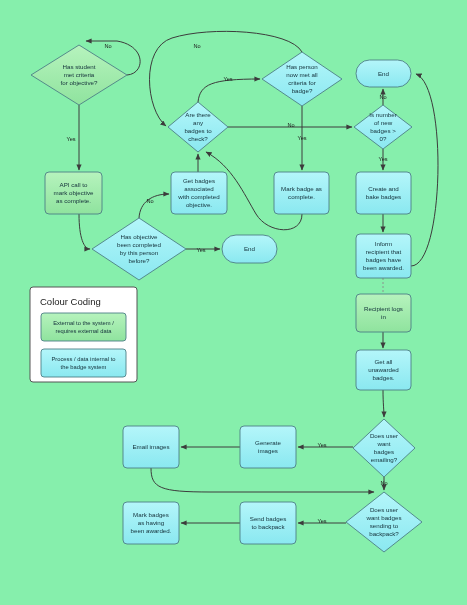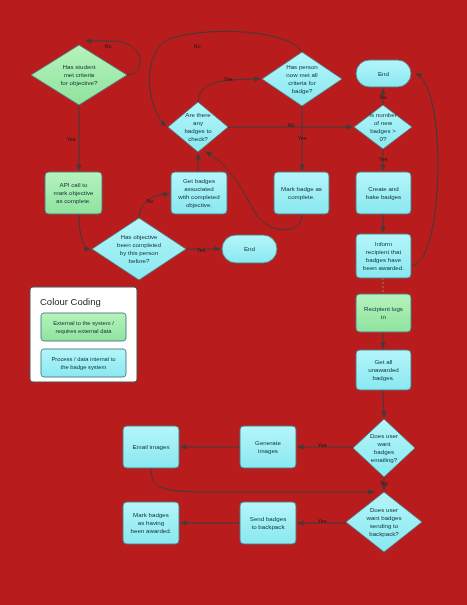--- a/index.html
+++ b/index.html
@@ -1,18 +1,18 @@
 <!DOCTYPE html>
 <html><head>
 <meta charset="utf-8">
 <style>
   html,body{margin:0;padding:0;background:#ffffff;}
   body{width:467px;height:605px;overflow:hidden;
        font-family:"Liberation Sans","DejaVu Sans",sans-serif;}
-  #canvas{position:relative;width:467px;height:605px;background:#b91c1c;}
+  #canvas{position:relative;width:467px;height:605px;background:#86efac;}
   svg#flow{position:absolute;left:0;top:0;width:467px;height:605px;}
   .nodeText{font-family:"Liberation Sans","DejaVu Sans",sans-serif;
             font-size:6.2px;fill:#14303a;text-anchor:middle;}
   .edgeLabel{font-family:"Liberation Sans","DejaVu Sans",sans-serif;
              font-size:5.6px;fill:#1c1c1c;text-anchor:middle;}
   .legendTitle{font-family:"Liberation Sans","DejaVu Sans",sans-serif;
                font-size:9.5px;fill:#222;text-anchor:start;}
   .legendText{font-family:"Liberation Sans","DejaVu Sans",sans-serif;
               font-size:5.8px;fill:#14303a;text-anchor:middle;}
   .shape{stroke:#4d7f86;stroke-width:.9;}

